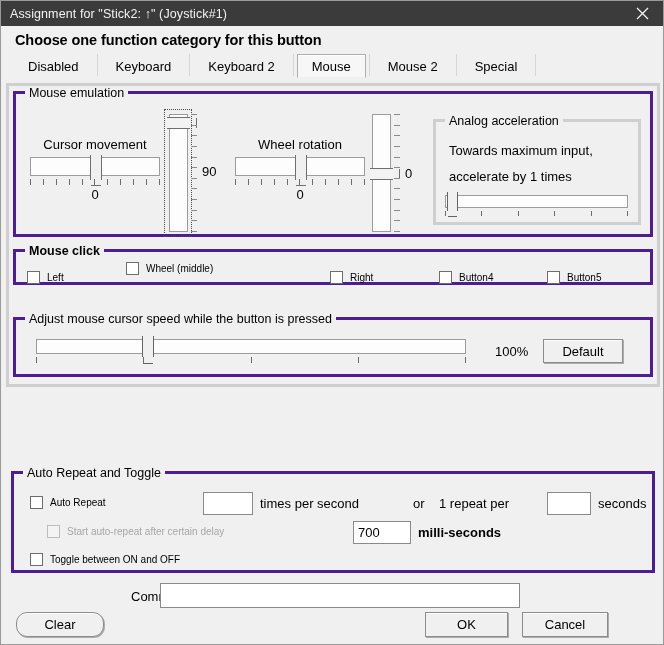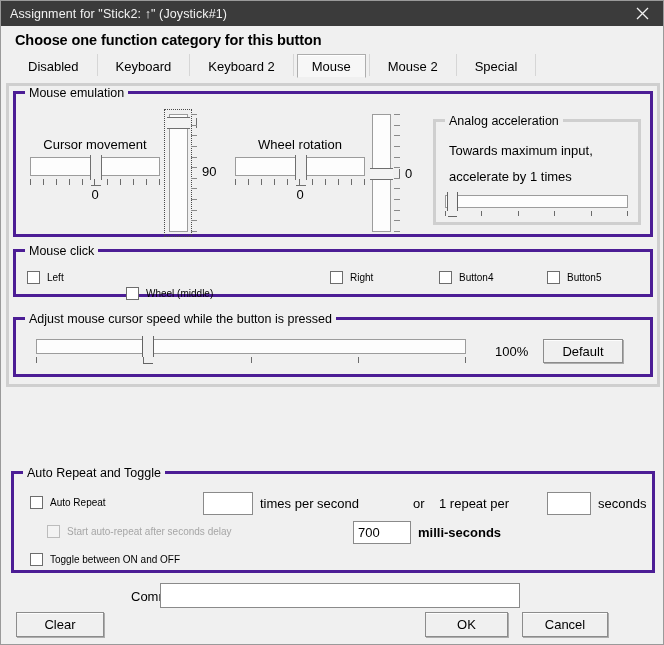--- a/index.html
+++ b/index.html
@@ -272,28 +272,28 @@
     <div class="ticks">
       <i></i>
         <i></i>
         <i></i>
         <i></i>
         <i></i>
         <i></i>
     </div>
   </div>
 
-  <div class="grp" style="left:12px;top:248px;width:640px;height:48px;">
+  <div class="grp" style="left:12px;top:248px;width:640px;height:36px;font-weight:bold;">
     <span class="lg">Mouse click</span>
   </div>
   <span class="cb" style="position:absolute;left:26px;top:270px;">
     <span class="box"></span>
     <span>Left</span>
   </span>
-  <span class="cb" style="position:absolute;left:125px;top:286px;">
+  <span class="cb" style="position:absolute;left:125px;top:261px;">
     <span class="box"></span>
     <span>Wheel (middle)</span>
   </span>
   <span class="cb" style="position:absolute;left:329px;top:270px;">
     <span class="box"></span>
     <span>Right</span>
   </span>
   <span class="cb" style="position:absolute;left:438px;top:270px;">
     <span class="box"></span>
     <span>Button4</span>
@@ -332,30 +332,30 @@
   </span>
   <input class="inp" style="position: absolute; left: 202px; top: 491px; width: 50px; height: 23px;" value="">
   <span class="lbl" style="left:259px;top:495px;">times per second</span>
   <span class="lbl" style="left:412px;top:495px;">or</span>
   <span class="lbl" style="left:438px;top:495px;">1 repeat per</span>
   <input class="inp" style="position: absolute; left: 546px; top: 491px; width: 44px; height: 23px;" value="">
   <span class="lbl" style="left:597px;top:495px;">seconds</span>
 
   <span class="cb dis" style="position:absolute;left:46px;top:524px;">
     <span class="box"></span>
-    <span>Start auto-repeat after seconds delay</span>
+    <span>Start auto-repeat after certain delay</span>
   </span>
   <input class="inp" style="position: absolute; left: 352px; top: 520px; width: 58px; height: 23px;" value="700">
   <span class="lbl b" style="left:417px;top:524px;">milli-seconds</span>
 
   <span class="cb" style="position:absolute;left:29px;top:552px;">
     <span class="box"></span>
     <span>Toggle between ON and OFF</span>
   </span>
 
   <span class="lbl" style="left:84px;top:588px;margin-left:46px;">Comment:</span>
   <input class="inp" style="position: absolute; left: 159px; top: 582px; width: 360px; height: 25px;" value="">
 
-  <button class="btn" style="position:absolute;left:15px;top:611px;width:88px;height:25px;">Clear</button>
+  <button class="btn" style="position:absolute;left:15px;top:611px;width:88px;height:25px;border-radius:11px;">Clear</button>
   <button class="btn" style="position:absolute;left:424px;top:611px;width:83px;height:25px;">OK</button>
   <button class="btn" style="position:absolute;left:521px;top:611px;width:86px;height:25px;">Cancel</button>
 
 </div>
 
 </body></html>

